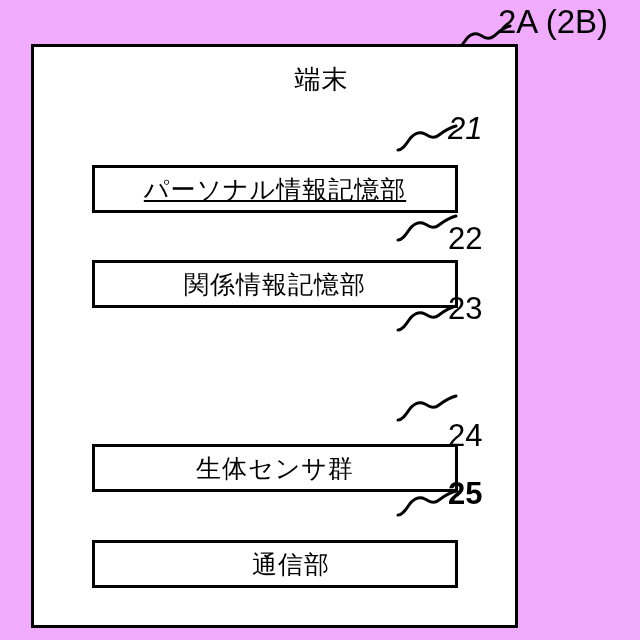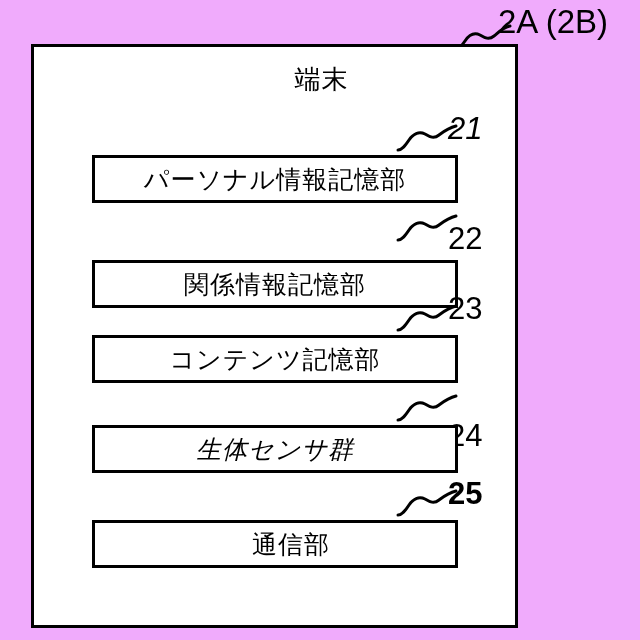--- a/index.html
+++ b/index.html
@@ -107,49 +107,46 @@
   <div class="assembly-label">2A (2B)</div>
 
   <div class="outer-frame"></div>
 
   <div class="frame-title">端末</div>
 
   <svg class="ref-leader" style="left:396px; top:118px;" viewBox="0 0 62 34" xmlns="http://www.w3.org/2000/svg">
     <path d="M 2 32 C 6 32 9 28 13 22 C 17 16 23 13 29 16 C 34 19 38 21 43 17 C 47 14 52 10 60 8" fill="none" stroke="#000000" stroke-width="3" stroke-linecap="round"></path>
   </svg>
   <div class="ref-numeral" style="left:448px; top:112px;font-style:italic;">21</div>
-  <div class="component-box" style="top:155px;">
+  <div class="component-box" style="top:165px;text-decoration:underline;">
     <span class="component-label">パーソナル情報記憶部</span>
   </div>
 
   <svg class="ref-leader" style="left:396px; top:208px;" viewBox="0 0 62 34" xmlns="http://www.w3.org/2000/svg">
     <path d="M 2 32 C 6 32 9 28 13 22 C 17 16 23 13 29 16 C 34 19 38 21 43 17 C 47 14 52 10 60 8" fill="none" stroke="#000000" stroke-width="3" stroke-linecap="round"></path>
   </svg>
   <div class="ref-numeral" style="left:448px; top:202px;margin-top:20px;">22</div>
   <div class="component-box" style="top:260px;align-items:center;">
     <span class="component-label">関係情報記憶部</span>
   </div>
 
   <svg class="ref-leader" style="left:396px; top:298px;" viewBox="0 0 62 34" xmlns="http://www.w3.org/2000/svg">
     <path d="M 2 32 C 6 32 9 28 13 22 C 17 16 23 13 29 16 C 34 19 38 21 43 17 C 47 14 52 10 60 8" fill="none" stroke="#000000" stroke-width="3" stroke-linecap="round"></path>
   </svg>
   <div class="ref-numeral" style="left:448px; top:292px;text-align:center;">23</div>
-  <div class="component-box" style="top:335px;">
-    <span class="component-label">コンテンツ記憶部</span>
-  </div>
 
   <svg class="ref-leader" style="left:396px; top:388px;" viewBox="0 0 62 34" xmlns="http://www.w3.org/2000/svg">
     <path d="M 2 32 C 6 32 9 28 13 22 C 17 16 23 13 29 16 C 34 19 38 21 43 17 C 47 14 52 10 60 8" fill="none" stroke="#000000" stroke-width="3" stroke-linecap="round"></path>
   </svg>
   <div class="ref-numeral" style="left:448px; top:382px;margin-top:37px;">24</div>
-  <div class="component-box" style="top:425px;font-style:italic;">
+  <div class="component-box" style="top:444px;">
     <span class="component-label">生体センサ群</span>
   </div>
 
   <svg class="ref-leader" style="left:396px; top:483px;" viewBox="0 0 62 34" xmlns="http://www.w3.org/2000/svg">
     <path d="M 2 32 C 6 32 9 28 13 22 C 17 16 23 13 29 16 C 34 19 38 21 43 17 C 47 14 52 10 60 8" fill="none" stroke="#000000" stroke-width="3" stroke-linecap="round"></path>
   </svg>
   <div class="ref-numeral" style="left:448px; top:477px;font-weight:bold;">25</div>
-  <div class="component-box" style="top:520px;padding-left:32px;">
+  <div class="component-box" style="top:540px;padding-left:32px;">
     <span class="component-label">通信部</span>
   </div>
 
 </div>
 
 </body></html>

